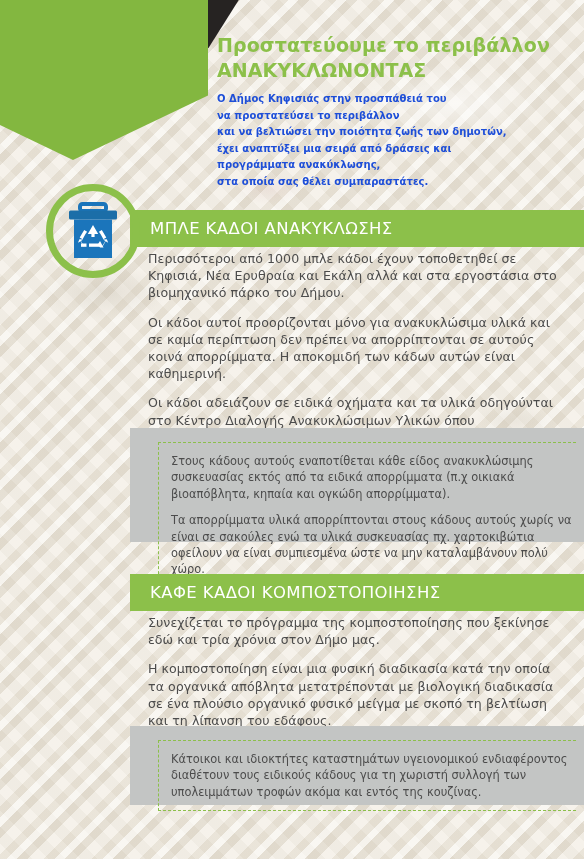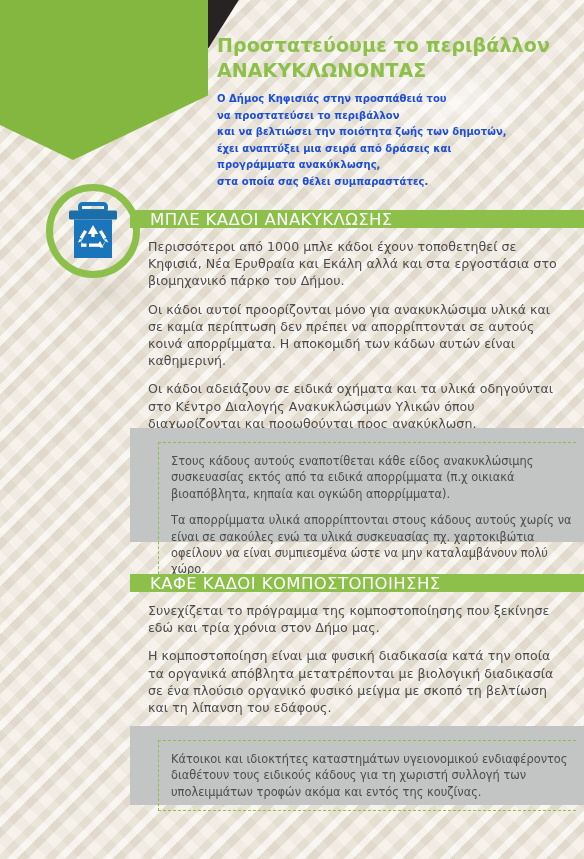--- a/index.html
+++ b/index.html
@@ -81,21 +81,21 @@
     height: 170px;
     background: #83b740;
     clip-path: polygon(0 0, 100% 0, 100% 62%, 50% 100%, 0 62%);
   }
 
   
   .section-bar {
     position: absolute;
     left: 130px;
     right: 0;
-    height: 18px;
+    height: 37px;
     background: #8cc04a;
     display: flex;
     align-items: center;
   }
   .section-bar .bar-title {
     color: #ffffff;
     font-size: 16.5px;
     letter-spacing: 0.4px;
     padding-left: 20px;
     font-weight: 400;
@@ -116,21 +116,21 @@
     z-index: 3;
   }
 
   .body-text {
     position: absolute;
     color: #4c4c4c;
     font-size: 12.6px;
     line-height: 17.2px;
     letter-spacing: 0.05px;
   }
-  .body-text p { margin: 0 0 11px 0; }
+  .body-text p { margin: 12px 0 11px 0; }
   .body-text p:last-child { margin-bottom: 0; }
 
   
   .note-box {
     position: absolute;
     left: 130px;
     right: 0;
     background: #c3c5c4;
     box-sizing: border-box;
     padding: 14px 8px 14px 28px;

